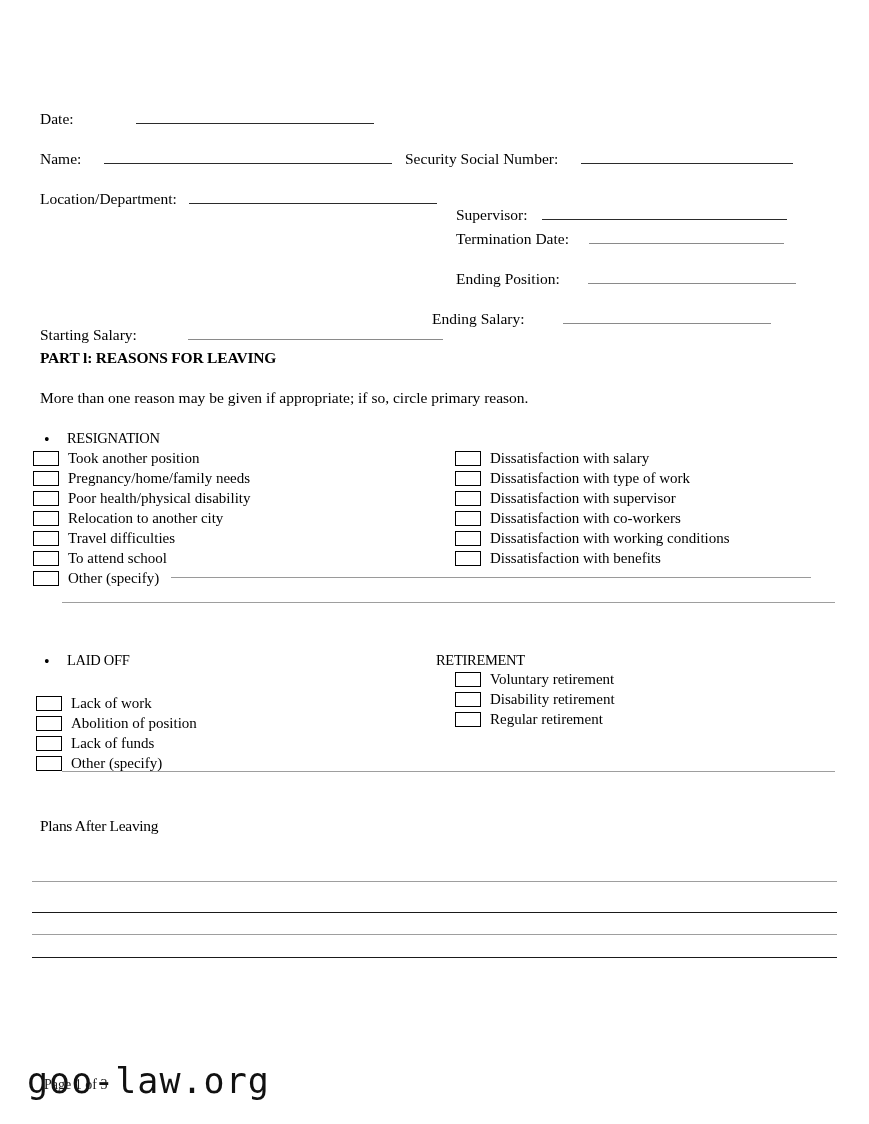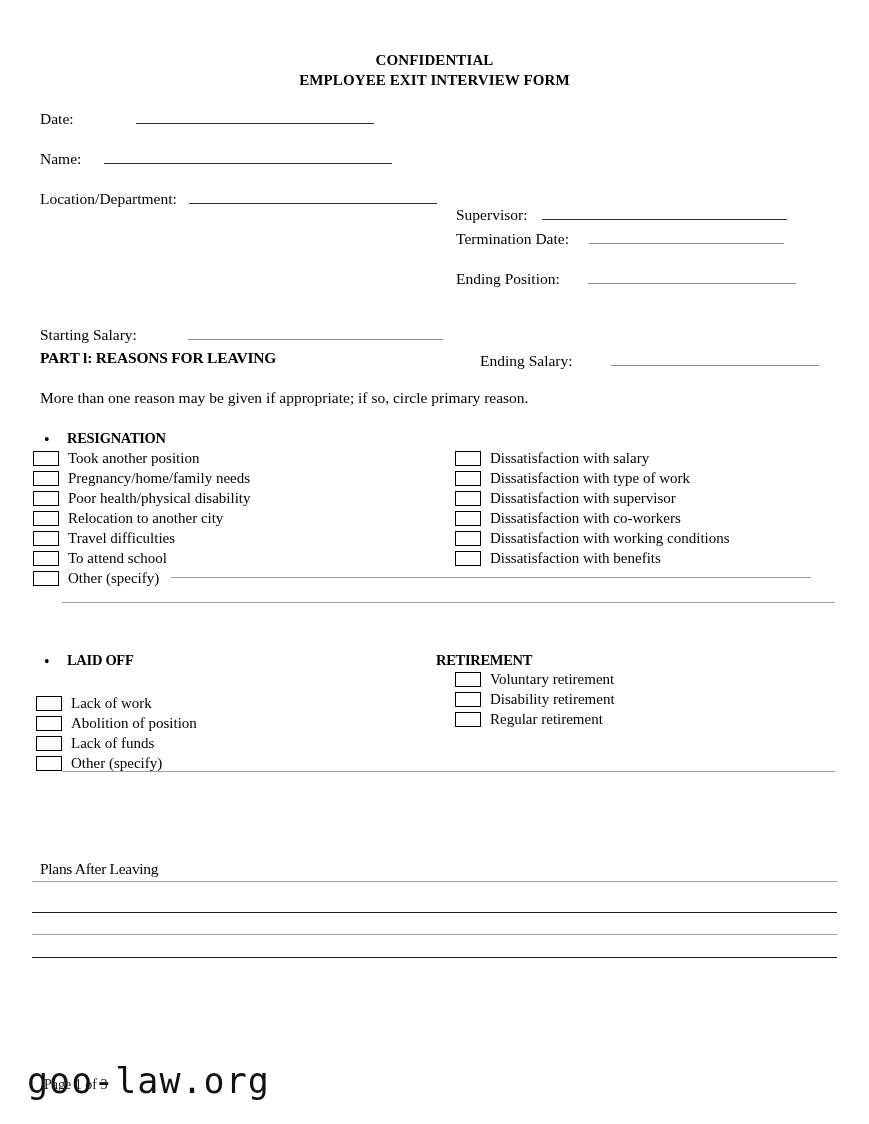--- a/index.html
+++ b/index.html
@@ -69,21 +69,21 @@
   }
   .instruction {
     position: absolute;
     font-size: 15.5px;
     white-space: nowrap;
   }
 
   
   .cat-heading {
     position: absolute;
-    font-weight: bold;
+    font-weight: normal;
     font-size: 14.5px;
     letter-spacing: -0.3px;
     white-space: nowrap;
   }
   .bullet {
     position: absolute;
     font-size: 16px;
     line-height: 16px;
   }
 
@@ -153,34 +153,34 @@
     letter-spacing: 1px;
     color: #111111;
     white-space: nowrap;
   }
 </style>
 </head>
 <body>
 
 <div class="page">
 
-  <div class="title-block">
-    <div class="title-line">CONFIDENTIAL</div>
-    <div class="title-line">EMPLOYEE EXIT INTERVIEW FORM</div>
-  </div>
 
   <div class="field-row" style="left:40px; top:110px;">
     <span class="field-label">Date:</span>
     <span class="field-rule" style="width:238px; margin-left:56px;"></span>
   </div>
 
   <div class="field-row" style="left:40px; top:150px;">
     <span class="field-label">Name:</span>
     <span class="field-rule" style="width:288px; margin-left:17px;"></span>
   </div>
+  <div class="field-row" style="left:405px; top:150px;">
+    <span class="field-label">Security Social Number:</span>
+    <span class="field-rule" style="width:212px; margin-left:17px;"></span>
+  </div>
 
   <div class="field-row" style="left:40px; top:190px;">
     <span class="field-label">Location/Department:</span>
     <span class="field-rule" style="width:248px; margin-left:6px;"></span>
   </div>
   <div class="field-row" style="left:456px; top:190px;margin-top:16px;">
     <span class="field-label">Supervisor:</span>
     <span class="field-rule" style="width:245px; margin-left:9px;"></span>
   </div>
 
@@ -191,21 +191,21 @@
 
   <div class="field-row" style="left:456px; top:270px;">
     <span class="field-label">Ending Position:</span>
     <span class="field-rule thin" style="width:208px; margin-left:22px;"></span>
   </div>
 
   <div class="field-row" style="left:40px; top:310px;margin-top:16px;">
     <span class="field-label">Starting Salary:</span>
     <span class="field-rule thin" style="width:255px; margin-left:45px;"></span>
   </div>
-  <div class="field-row" style="left:480px; top:310px;margin-top:42px;">
+  <div class="field-row" style="left:432px; top:310px;">
     <span class="field-label">Ending Salary:</span>
     <span class="field-rule thin" style="width:208px; margin-left:32px;"></span>
   </div>
 
   <div class="part-heading" style="left:40px; top:349px;">PART l:  REASONS FOR LEAVING</div>
   <div class="instruction" style="left:40px; top:389px;">More than one reason may be given if appropriate; if so, circle primary reason.</div>
 
   <div class="bullet" style="left:44px; top:432px;">•</div>
   <div class="cat-heading" style="left:67px; top:430px;">RESIGNATION</div>
 
@@ -304,21 +304,21 @@
       <span class="cb-label">Disability retirement</span>
     </div>
     <div class="cb-row">
       <span class="checkbox"></span>
       <span class="cb-label">Regular retirement</span>
     </div>
   </div>
 
   <div class="divider light" style="left:62px; top:771px; width:773px;"></div>
 
-  <div class="section-label" style="left:40px; top:860px;">Plans After Leaving</div>
+  <div class="section-label" style="left:40px; top:817px;">Plans After Leaving</div>
 
   <div class="divider light" style="left:32px; top:881px; width:805px;"></div>
   <div class="divider dark" style="left:32px; top:912px; width:805px;"></div>
   <div class="divider light" style="left:32px; top:934px; width:805px;"></div>
   <div class="divider dark" style="left:32px; top:957px; width:805px;"></div>
 
   <div class="watermark" style="left:27px; top:1061px;">goo-law.org</div>
   <div class="footer-page" style="left:44px; top:1077px;">Page 1 of 3</div>
 
 </div>

